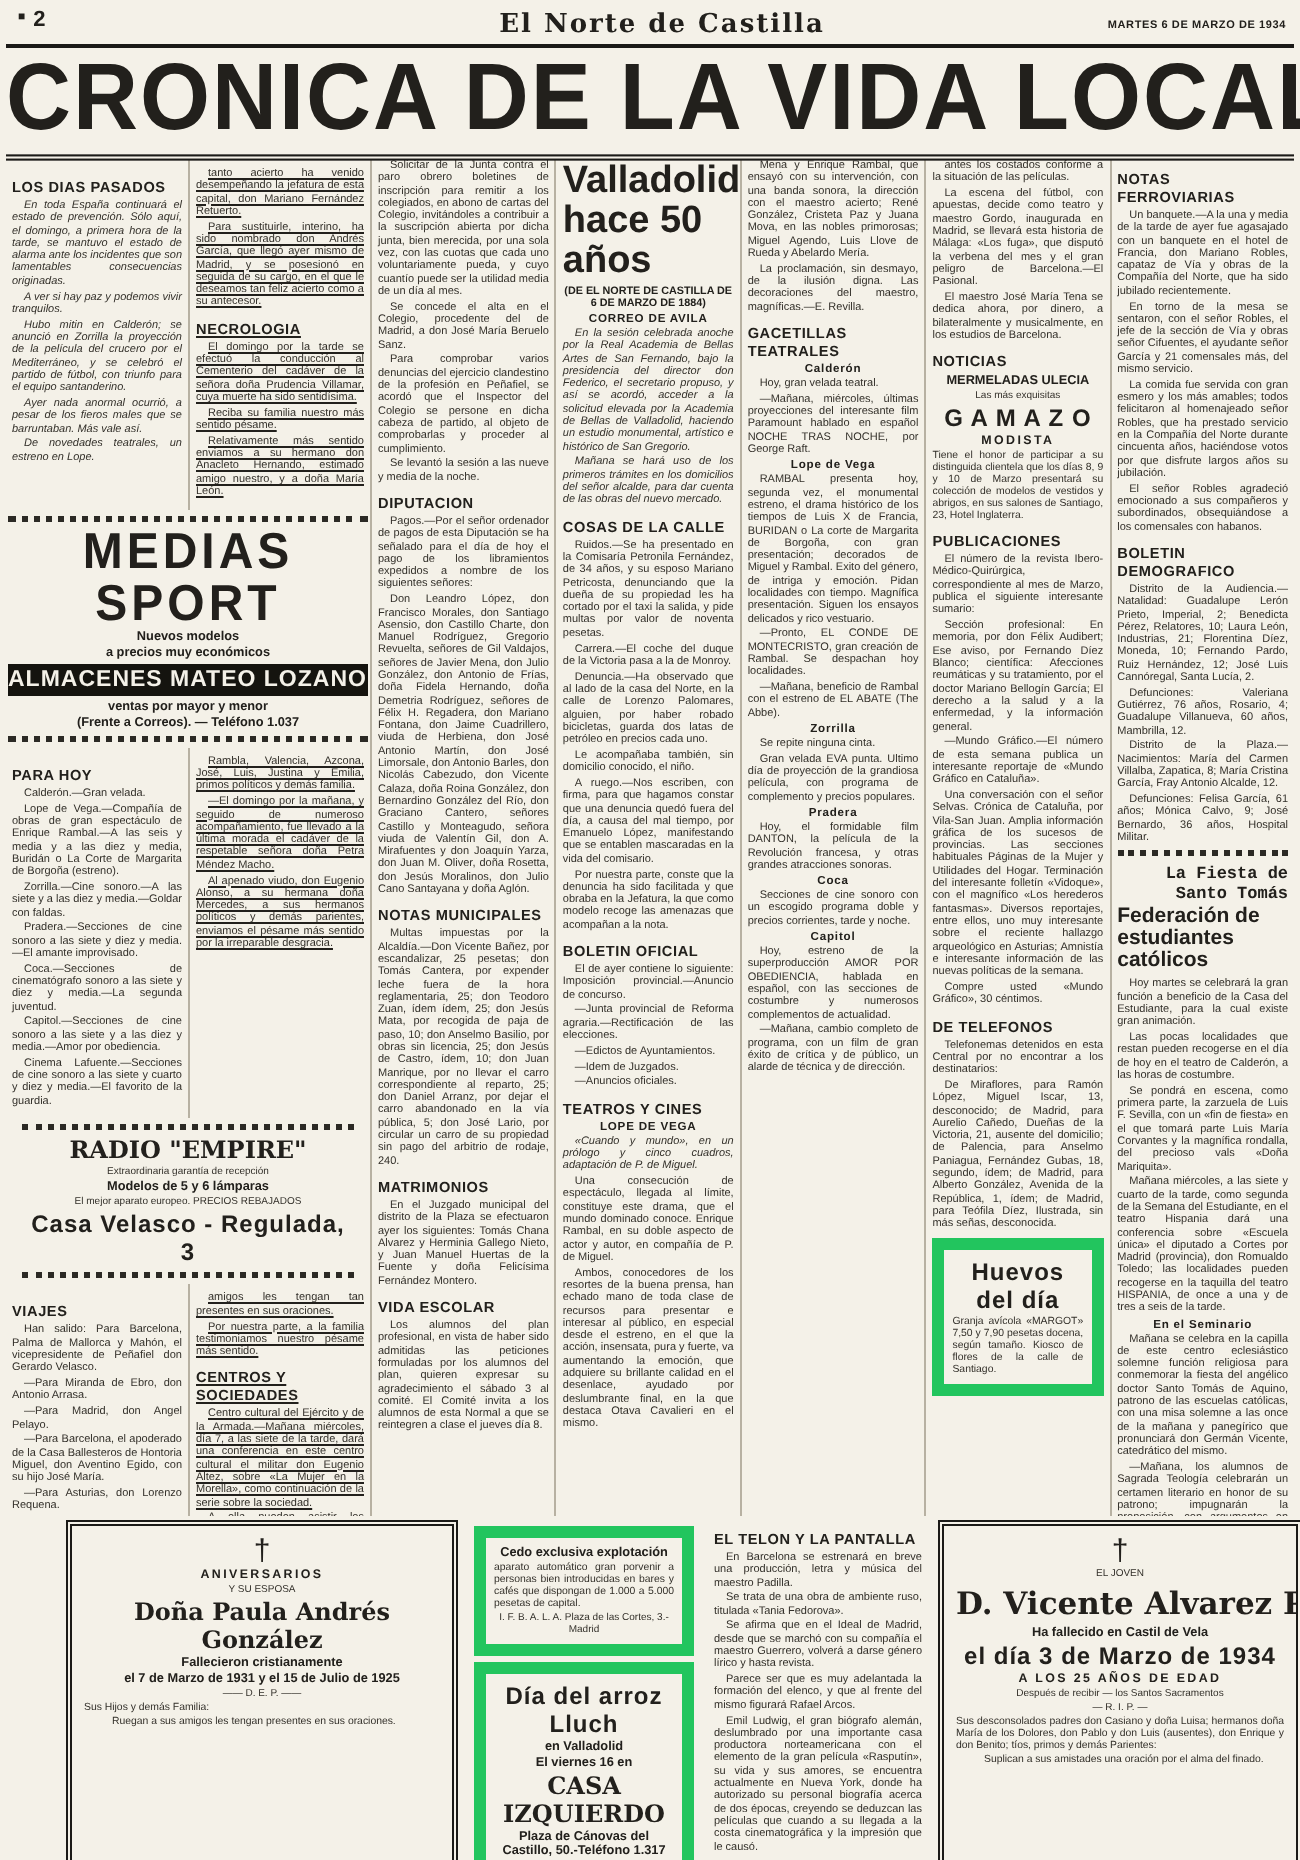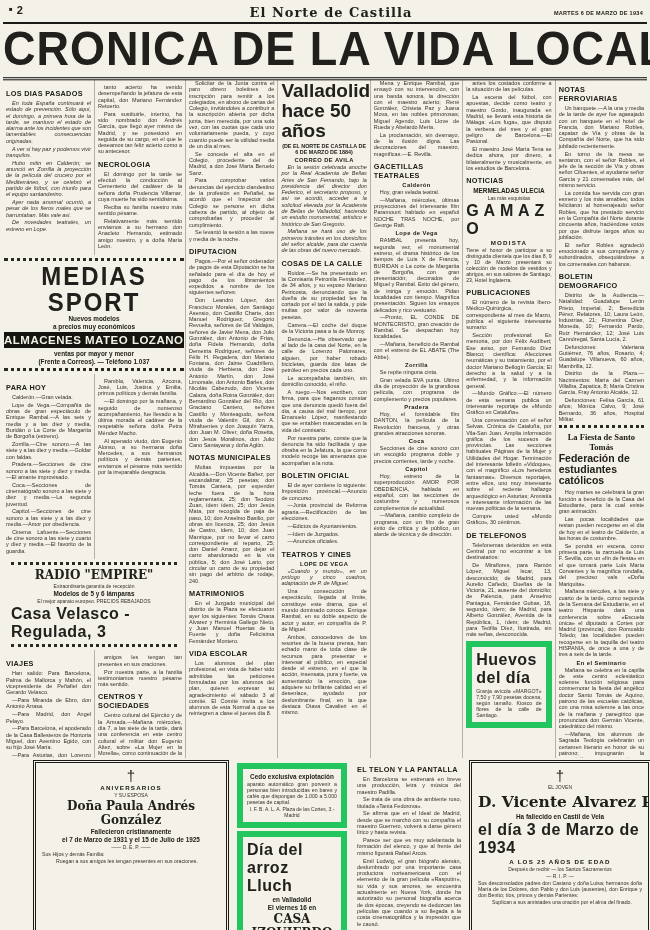--- a/index.html
+++ b/index.html
@@ -14,49 +14,49 @@
             font-family:"DejaVu Serif",serif;font-weight:bold;font-size:13px;letter-spacing:1px;}
   .dateline{position:absolute;right:4px;top:6px;font-size:5.5px;font-weight:bold;letter-spacing:.3px;}
   .bighead{font-weight:900;font-size:45px;line-height:46px;text-align:center;margin:2px 0 1px 0;
            letter-spacing:1px;transform:scaleY(1.05);white-space:nowrap;
            border-bottom:3px double #1b1a17;padding-bottom:4px;}
   
   .cols{display:flex;align-items:stretch;height:678px;overflow:hidden;}
   .regL{width:182px;flex:0 0 182px;}
   .two{display:flex;}
   .subcol{width:50%;box-sizing:border-box;padding:4px 3px;}
-  .subcol+.subcol{border-left:1px solid #b7b1a2;}
+  .subcol+.subcol{border-left:1px solid #b7b1a2;text-decoration:underline;}
   .col{flex:1 1 0;box-sizing:border-box;border-left:1px solid #b7b1a2;padding:0 3px;overflow:hidden;}
   .adM{margin:2px 1px;}
   .adR{margin:2px 8px;}
   
   .bottomrow{display:flex;height:182px;margin-top:2px;align-items:stretch;}
   .obit1{flex:0 0 196px;margin-left:30px;}
   .adstack{flex:0 0 110px;margin-left:8px;}
   .col5b{flex:0 0 104px;margin-left:8px;padding:0 2px;overflow:hidden;}
   .obit2{flex:0 0 182px;margin-left:6px;}
   .dbox{border:3px double #1b1a17;padding:4px 6px;box-sizing:border-box;overflow:hidden;background:#f4f1e8;}
   
   .b{min-height:0;}
   .b-h{font-weight:bold;font-size:7.3px;letter-spacing:.3px;margin:5px 0 2px 0;}
-  .b-hs{font-family:Liberation Serif, serif;font-weight:bold;font-size:8.5px;text-align:center;margin:4px 0 1px 0;}
+  .b-hs{font-family:Liberation Mono, monospace;font-weight:bold;font-size:8.5px;text-align:right;margin:4px 0 1px 0;}
   .b-h2{font-weight:bold;font-size:10.5px;line-height:11px;margin:1px 0 3px 0;}
   .b-title{font-weight:900;font-size:19px;line-height:20px;margin:1px 0 2px 0;}
   .b-sub{font-weight:bold;font-size:5.4px;text-align:center;margin:0 0 2px 0;}
   .b-p,.b-pi{font-size:5.5px;line-height:6.3px;text-align:justify;text-indent:6px;margin:0 0 1.5px 0;color:#33302a;}
   .b-pi{font-style:italic;}
   .b-pc{font-size:5.8px;font-weight:bold;text-align:center;margin:2px 0 1px 0;letter-spacing:.4px;}
   .b-dots{border-top:3px dotted #2c2a25;margin:3px 0;height:0;}
   .b-ad1{font-weight:900;font-size:24px;letter-spacing:2px;text-align:center;line-height:25px;transform:scaleY(1.05);}
   .b-adbar{background:#15140f;color:#f4f1e8;font-weight:800;font-size:11.5px;text-align:center;
            padding:2px 0;letter-spacing:.5px;margin:2px 0;white-space:nowrap;}
   .b-adline{font-weight:bold;font-size:6.4px;text-align:center;margin:1px 0;}
   .b-name1{font-family:"DejaVu Serif",serif;font-weight:bold;font-size:12px;text-align:center;margin:1px 0;}
   .b-nameb{font-family:"DejaVu Serif",serif;font-weight:bold;font-size:15.5px;text-align:center;margin:2px 0;white-space:nowrap;}
-  .b-big{font-weight:bold;font-size:16px;text-align:left;margin:1px 0;letter-spacing:.5px;}
+  .b-big{font-weight:bold;font-size:12px;text-align:center;margin:1px 0;letter-spacing:.5px;}
   .b-sc{font-weight:bold;font-size:6.2px;text-align:center;letter-spacing:1.2px;margin:1px 0;}
   .b-tiny{font-size:5px;text-align:center;margin:1px 0;color:#33302a;}
   .b-tinyl{font-size:5.2px;line-height:6px;text-align:justify;margin:1px 0;color:#33302a;}
   .b-ind{font-size:5.2px;line-height:6px;text-align:justify;margin:1px 0 1px 14px;color:#33302a;}
   .b-cross{font-size:15px;text-align:center;line-height:15px;margin:1px 0;}
   .box{border:6px solid #22c55e;padding:3px 4px;margin:3px 0;background:#f4f1e8;}
 </style>
 </head>
 <body>
 

